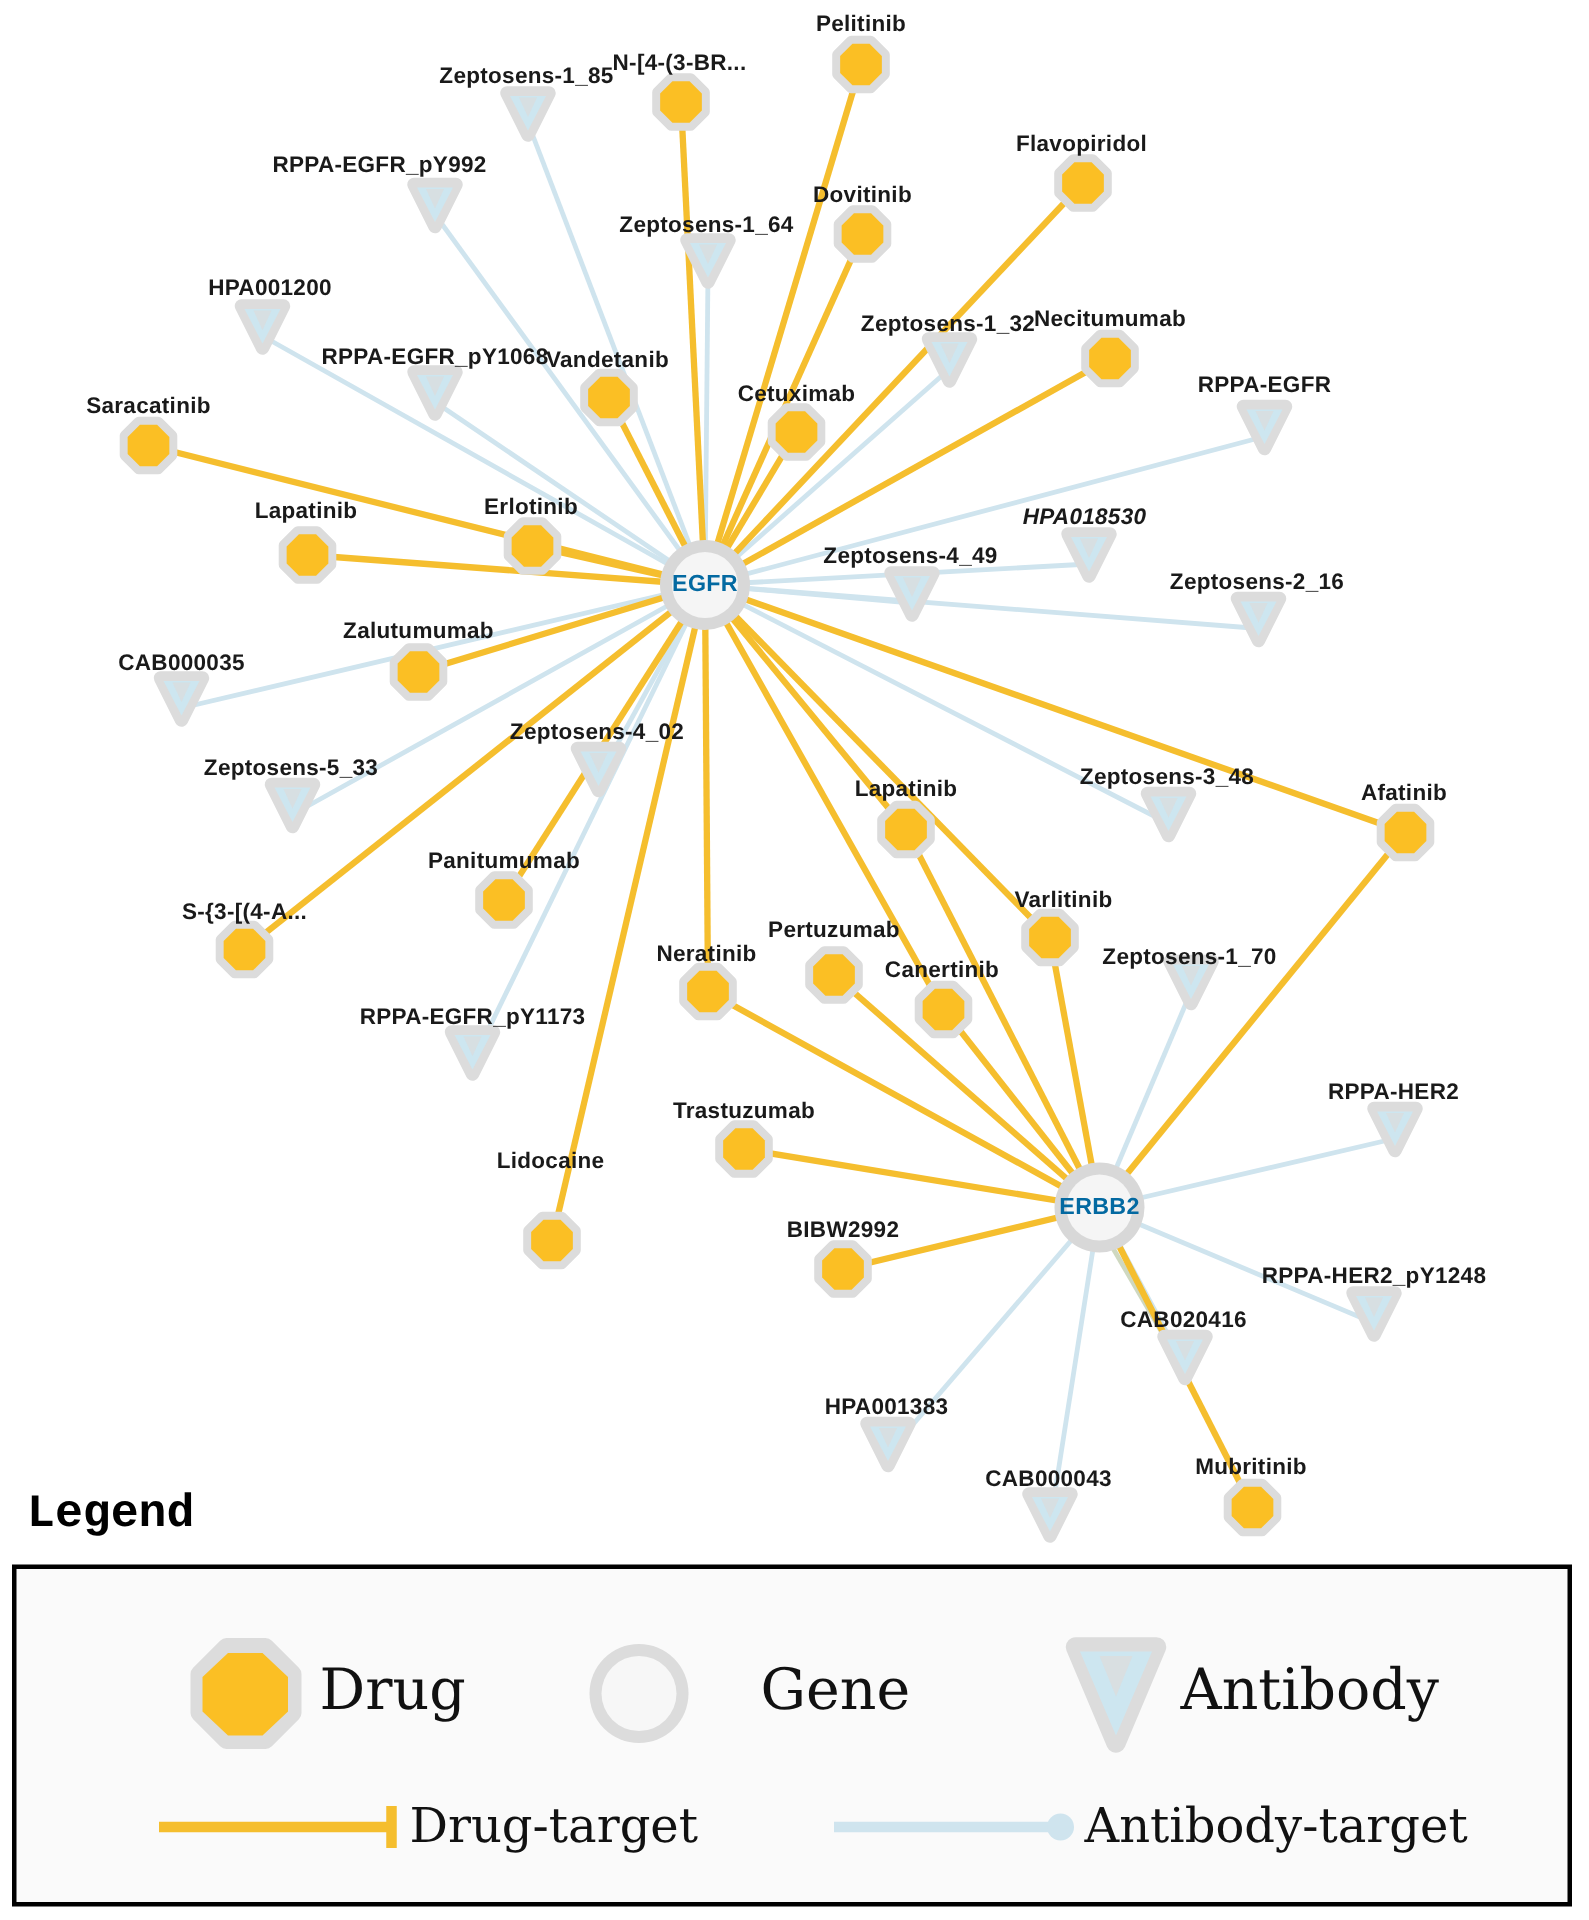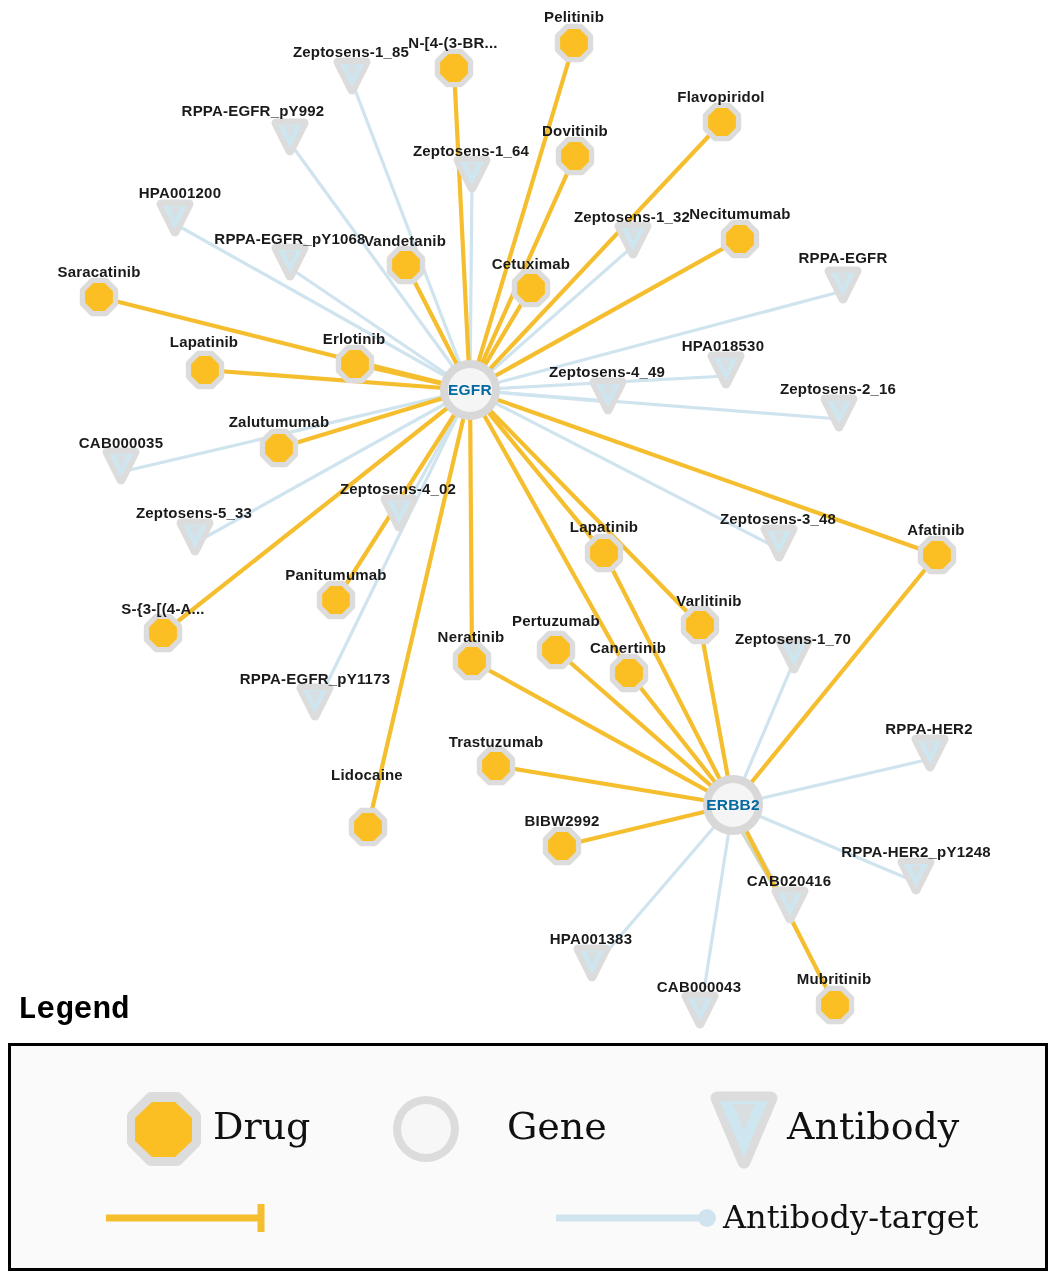--- a/index.html
+++ b/index.html
@@ -516,21 +516,21 @@
       <div class="node-label" style="left: 496px; top: 741px;">Trastuzumab</div>
       <div class="node-label" style="left: 562px; top: 820px;">BIBW2992</div>
       <div class="node-label" style="left: 834px; top: 978px;">Mubritinib</div>
       <div class="node-label" style="left: 351px; top: 51px;">Zeptosens-1_85</div>
       <div class="node-label" style="left: 253px; top: 110px;">RPPA-EGFR_pY992</div>
       <div class="node-label" style="left: 471px; top: 150px;">Zeptosens-1_64</div>
       <div class="node-label" style="left: 180px; top: 192px;">HPA001200</div>
       <div class="node-label" style="left: 632px; top: 216px;">Zeptosens-1_32</div>
       <div class="node-label" style="left: 290px; top: 238px;">RPPA-EGFR_pY1068</div>
       <div class="node-label" style="left: 843px; top: 257px;">RPPA-EGFR</div>
-      <div class="node-label" style="left: 723px; top: 345px;">HPA018530</div>
+      <div class="node-label" style="left: 723px; top: 345px; font-style: italic;">HPA018530</div>
       <div class="node-label" style="left: 607px; top: 371px;">Zeptosens-4_49</div>
       <div class="node-label" style="left: 838px; top: 388px;">Zeptosens-2_16</div>
       <div class="node-label" style="left: 121px; top: 442px;">CAB000035</div>
       <div class="node-label" style="left: 398px; top: 488px;">Zeptosens-4_02</div>
       <div class="node-label" style="left: 194px; top: 512px;">Zeptosens-5_33</div>
       <div class="node-label" style="left: 778px; top: 518px;">Zeptosens-3_48</div>
       <div class="node-label" style="left: 315px; top: 678px;">RPPA-EGFR_pY1173</div>
       <div class="node-label" style="left: 793px; top: 638px;">Zeptosens-1_70</div>
       <div class="node-label" style="left: 929px; top: 728px;">RPPA-HER2</div>
       <div class="node-label" style="left: 916px; top: 851px;">RPPA-HER2_pY1248</div>
@@ -568,14 +568,15 @@
 
     <g>
       <line x1="545" y1="172" x2="690" y2="172" stroke="#CFE4EE" stroke-width="7"></line>
       <circle cx="696" cy="172" r="9" fill="#CFE4EE"></circle>
     </g>
   </svg>
 
   <div class="legend-item-label" style="left:202px; top:58px;">Drug</div>
   <div class="legend-item-label" style="left:496px; top:58px;">Gene</div>
   <div class="legend-item-label" style="left:776px; top:58px;">Antibody</div>
+  <div class="legend-edge-label" style="left:262px; top:152px;">Drug-target</div>
   <div class="legend-edge-label" style="left:712px; top:152px;">Antibody-target</div>
 </div>
 
 </body></html>

